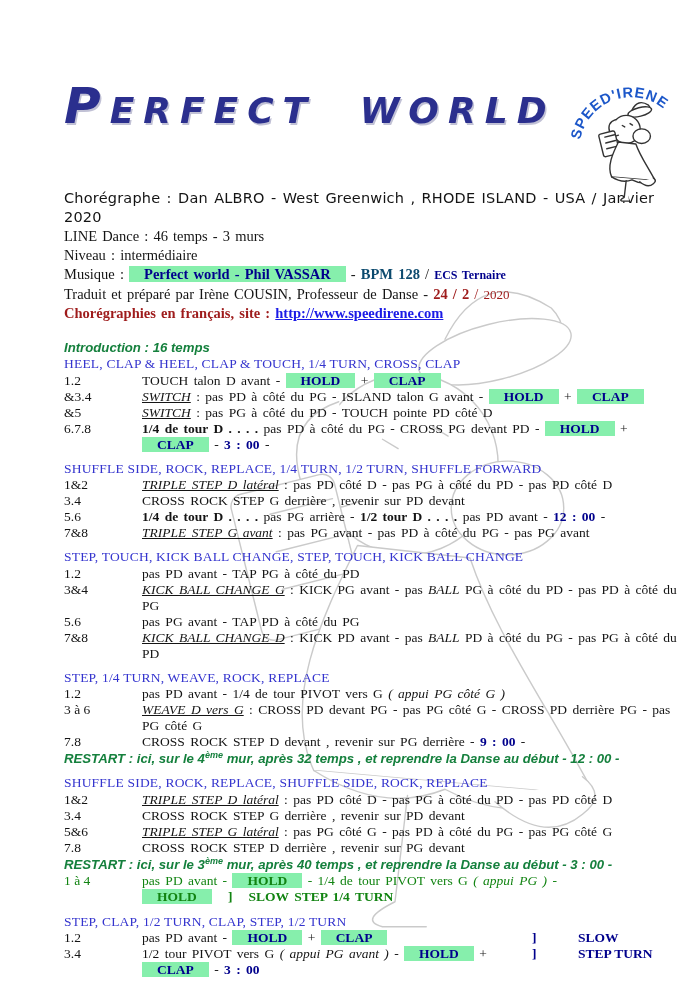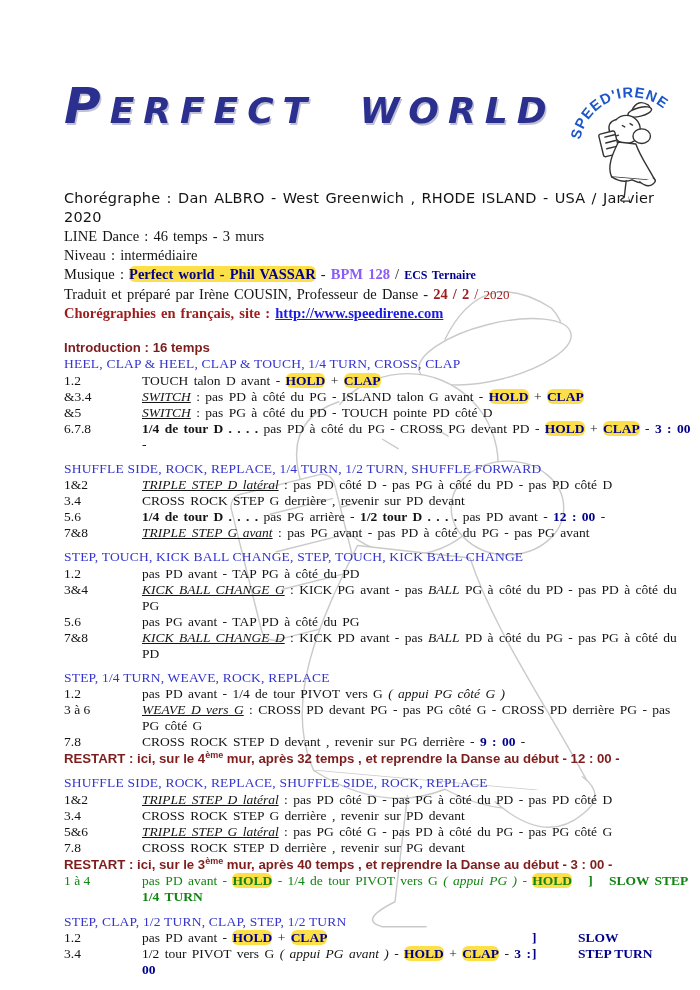--- a/index.html
+++ b/index.html
@@ -10,31 +10,31 @@
          font-size:36px;line-height:44px;letter-spacing:9px;word-spacing:22px;
          color:#2b2f8e;text-shadow:1.5px 1.5px 0 rgba(100,100,150,.4);margin:0 0 56px 0;}
   #title::first-letter{font-size:50px;}
   #header-lines .h-line{font-size:14.5px;line-height:19px;word-spacing:1.5px;}
   .h-line.comic{font-family:"DejaVu Sans",sans-serif;font-size:13px;letter-spacing:.2px;word-spacing:3px;}
   .h-line.serif-lg{font-size:15.5px;line-height:20px;}
   .h-line.small{font-size:12.5px;line-height:17px;}
   #doc{margin-top:16px;}
   .sec-heading{color:#3434ce;font-size:13.5px;line-height:16.5px;letter-spacing:.2px;}
   .note{font-family:"Liberation Sans",sans-serif;font-weight:bold;font-size:13.2px;line-height:17px;}
-  .note.red{color:#7f1d1d;} .note.green{color:#128412;}
+  .note.red{color:#15803d;font-style:italic;} .note.green{color:#128412;}
   .row{display:flex;font-size:13.5px;line-height:16px;}
   .beat{width:78px;flex:none;}
   .desc{flex:1;word-spacing:2px;}
   .row.green{color:#128412;}
   .right{flex:none;width:160px;display:flex;color:#00008c;font-weight:bold;}
   .bracket{width:46px;}
   .rlabel{flex:1;text-align:left;}
   .seg.b{font-weight:bold;} .seg.i{font-style:italic;} .seg.u{text-decoration:underline;}
-  .seg.hl{background:#fde047;padding:0 0;border-radius:6px;}
-  .seg.navy{color:#00008c;} .seg.blue{color:#8b5cf6;} .seg.red{color:#9e1b1b;}
+  .seg.hl{background:#86efac;padding:0 15px;}
+  .seg.navy{color:#00008c;} .seg.blue{color:#0c4a6e;} .seg.red{color:#9e1b1b;}
   .seg.sup{font-size:9px;vertical-align:super;line-height:0;}
   .seg.sm{font-size:12px;} .seg.sm2{font-size:13px;margin-top:39px;}
   a.seg.link{color:#1a1ae6;font-weight:bold;text-decoration:underline;cursor:pointer;}
   .gap{width:100%;}
   #logo{position:absolute;top:74px;right:4px;z-index:3;color:#333;}
   #watermark{position:absolute;left:150px;top:258px;z-index:1;color:#bdbdbd;opacity:.8;}
 </style>
 </head>
 <body>
 

